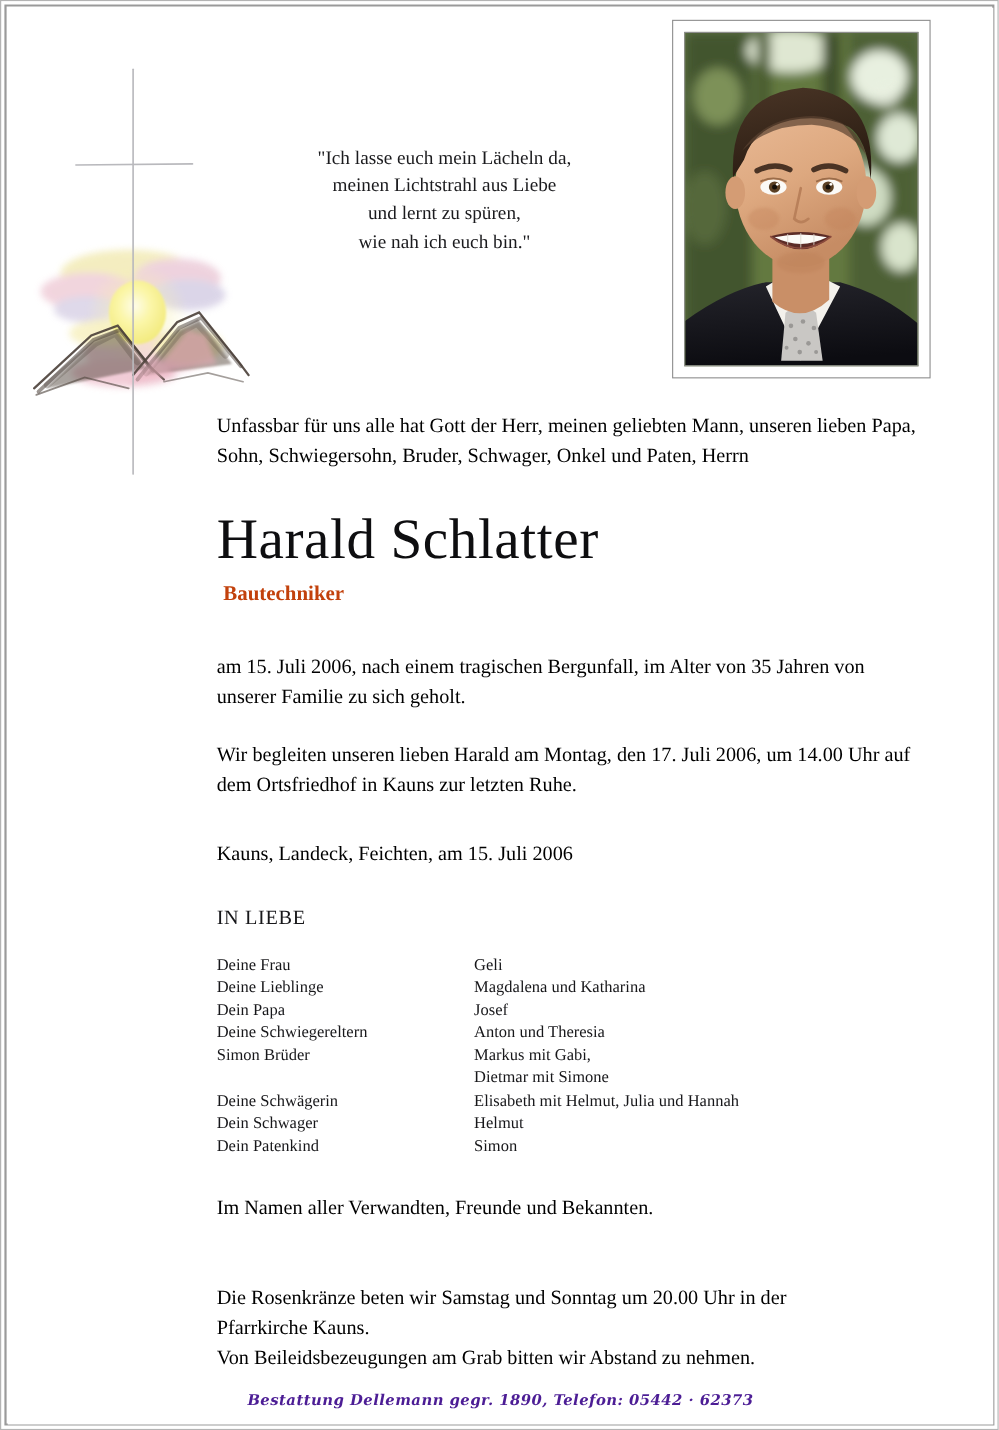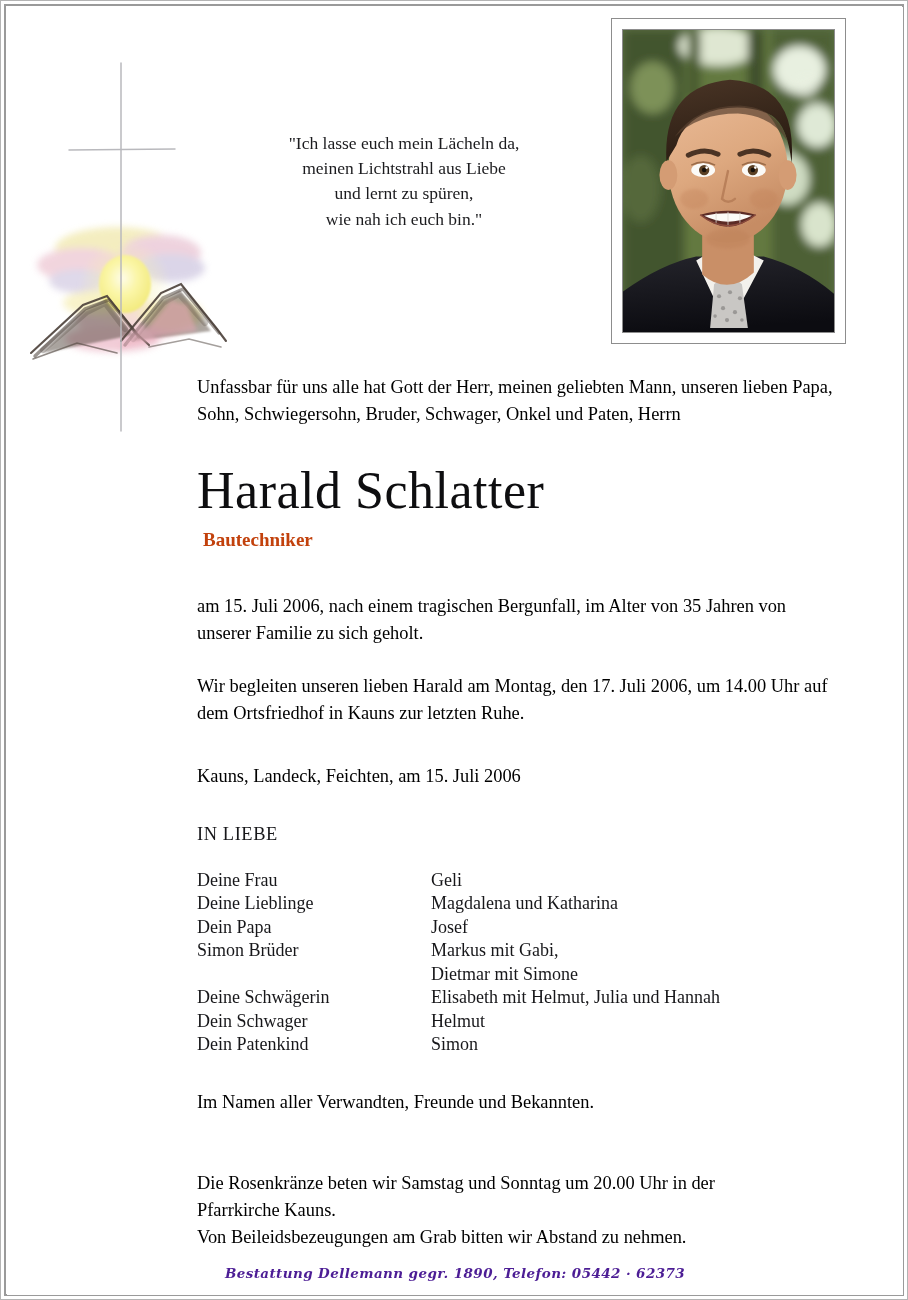--- a/index.html
+++ b/index.html
@@ -114,21 +114,21 @@
   #in-liebe {
     margin-top: 34px;
     font-size: 18.4px;
     letter-spacing: 0.6px;
   }
 
   
   #relations {
     margin-top: 26px;
     border-collapse: collapse;
-    font-size: 18px;
+    font-size: 15px;
     line-height: 1.0;
   }
   #relations td {
     padding: 0 0 5.5px 0;
     vertical-align: top;
     white-space: nowrap;
   }
   #relations td.rel-label { width: 234px; }
   #relations tr.rel-gap td { padding-bottom: 5.5px; }
 
@@ -358,20 +358,24 @@
           </tr>
           <tr>
             <td class="rel-label">Deine Lieblinge</td>
             <td class="rel-value">Magdalena und Katharina</td>
           </tr>
           <tr>
             <td class="rel-label">Dein Papa</td>
             <td class="rel-value">Josef</td>
           </tr>
           <tr>
+            <td class="rel-label">Deine Schwiegereltern</td>
+            <td class="rel-value">Anton und Theresia</td>
+          </tr>
+          <tr>
             <td class="rel-label">Simon Brüder</td>
             <td class="rel-value">Markus mit Gabi,</td>
           </tr>
           <tr class="rel-gap">
             <td class="rel-label"></td>
             <td class="rel-value">Dietmar mit Simone</td>
           </tr>
           <tr>
             <td class="rel-label">Deine Schwägerin</td>
             <td class="rel-value">Elisabeth mit Helmut,  Julia und Hannah</td>

